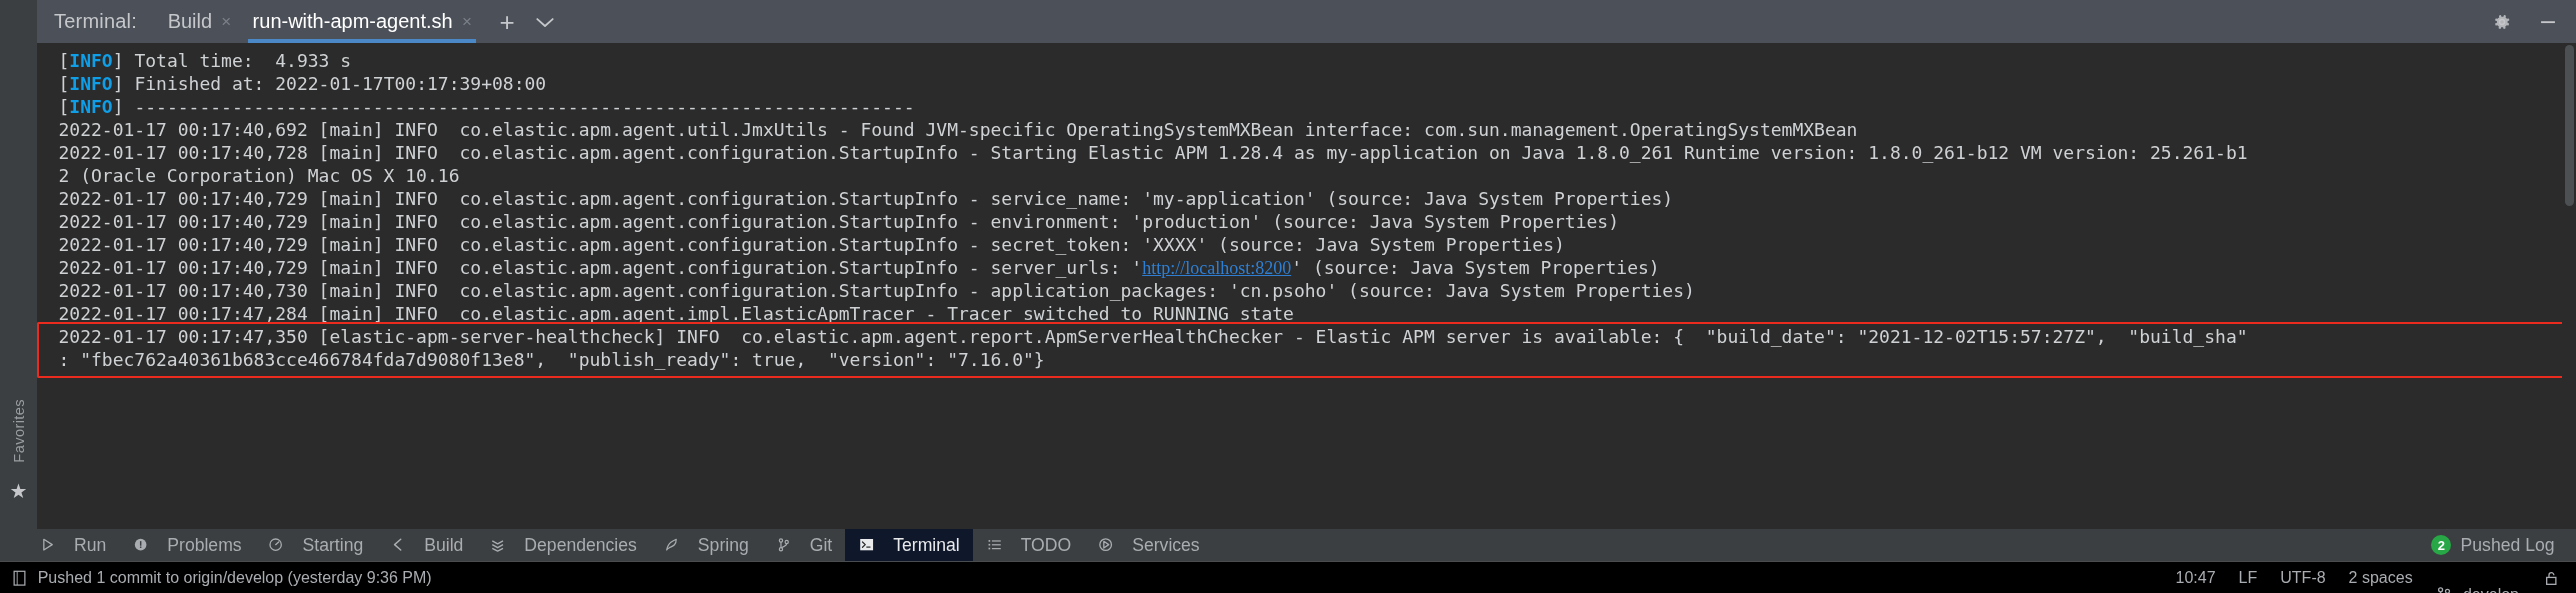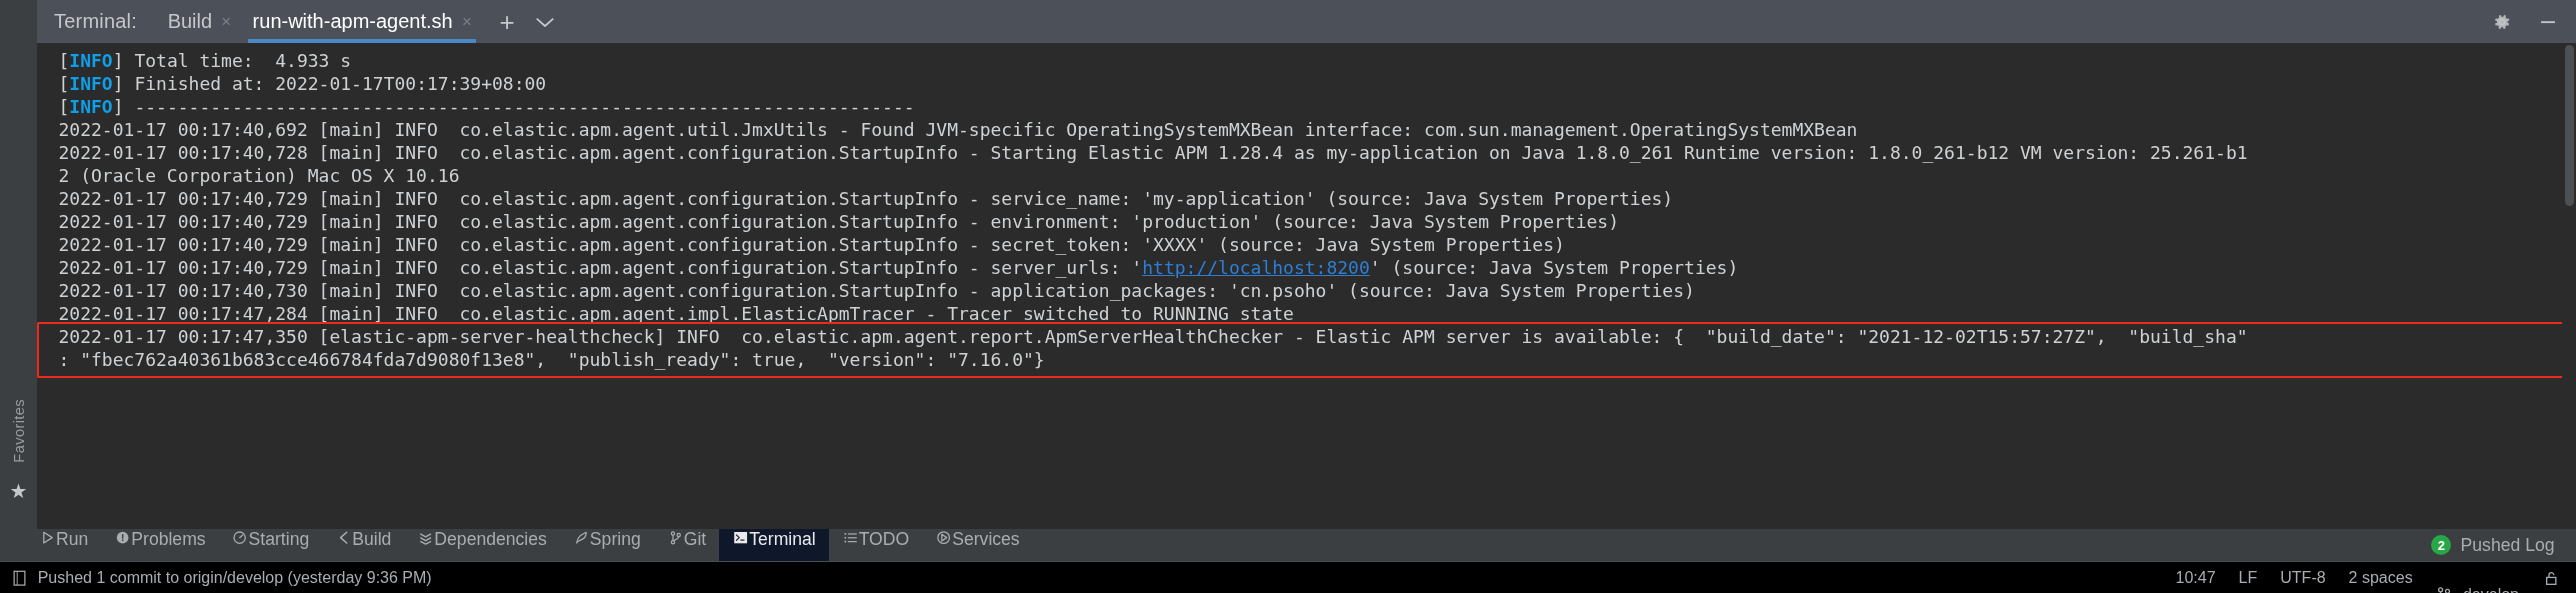--- a/index.html
+++ b/index.html
@@ -65,21 +65,21 @@
     font-family:"DejaVu Sans Mono", monospace;
     font-size:18px;line-height:23px;
     color:#cfd2d4;
     padding:6.1px 0 0 21.5px;
     white-space:pre;
     letter-spacing:0px;
     box-sizing:border-box;
   }
   .ln{height:23px;white-space:pre;}
   .c-info{color:#0f9fe8;font-weight:bold;}
-  .c-link{color:#2e7fd4;text-decoration:underline;}
+  .c-link{color:#2e7fd4;text-decoration:underline;font-family:Liberation Serif, serif;}
   .c-dim{color:#cfd2d4;}
 
   
   .redbox{
     position:absolute;border:2.3px solid #ec2b1f;border-radius:1.5px;
     pointer-events:none;
   }
 
   
   .term-scroll{
@@ -88,21 +88,21 @@
   .term-scroll-thumb{
     position:absolute;right:2.3px;top:1.5px;width:8.4px;height:161px;background:#4d5052;border-radius:4.6px;
   }
 
   
   .toolbar{
     height:32px;min-height:32px;background:#3c3f41;display:flex;align-items:stretch;
     font-size:17.6px;color:#a9acb0;
   }
   .tool-item{
-    display:flex;align-items:flex-start;gap:0;padding:0 13px;white-space:nowrap;height:32px;
+    display:flex;align-items:center;gap:18px;padding:0 13px;white-space:nowrap;height:32px;
   }
   .tool-item:first-child{margin-left:26px;}
   .tool-item.active{background:#0f172a;color:#e8eaec;}
   .tool-ico{display:inline-flex;align-items:center;justify-content:center;width:17px;height:17px;color:#a9acb0;font-size:15.3px;}
   .tool-item.active .tool-ico{color:#e8eaec;}
   .tool-right{margin-left:auto;display:flex;align-items:center;padding-right:21.5px;gap:9.2px;}
   .badge{
     width:20px;height:20px;border-radius:50%;background:#27a745;color:#fff;
     font-size:13px;font-weight:bold;display:inline-flex;align-items:center;justify-content:center;
     font-family:"Liberation Sans", sans-serif;

